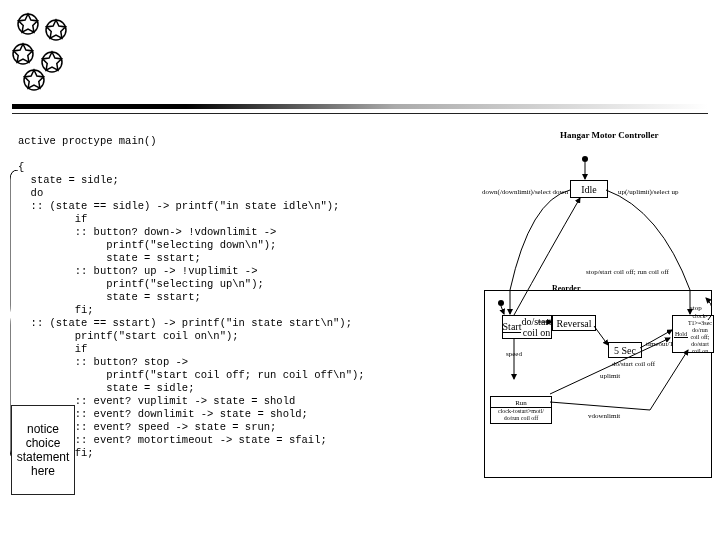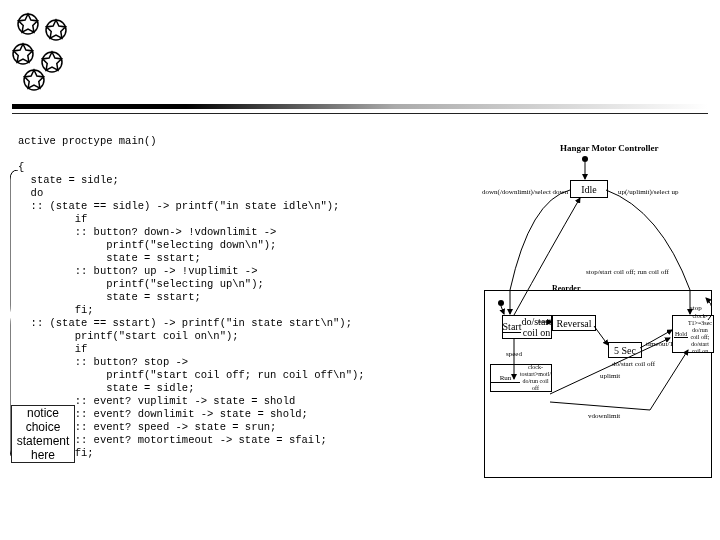--- a/index.html
+++ b/index.html
@@ -4,22 +4,22 @@
 <style>
   html,body{margin:0;padding:0;width:720px;height:540px;background:#fff;font-family:Arial,Helvetica,sans-serif;overflow:hidden}
   .slide{position:relative;width:720px;height:540px}
   .logo{position:absolute;left:8px;top:12px}
   .title{position:absolute;left:100px;top:28px;font-size:32px;font-weight:bold;color:#000}
   .divider{position:absolute;left:12px;right:12px;top:104px;height:10px}
   .divider .grad{height:5px;background:linear-gradient(to right,#000,#000 25%,#aaa 55%,#fff)}
   .divider .line{height:1px;background:#222;margin-top:4px}
   .code{position:absolute;left:18px;top:124px;font-family:"Courier New",monospace;font-size:10.5px;line-height:13px;white-space:pre;color:#000}
   .annot1{position:absolute;left:180px;top:140px;font-size:15px;color:#000}
-  .notice{position:absolute;left:11px;top:405px;width:62px;background:#fff;border:1px solid #222;font-size:12px;text-align:center;line-height:14px;padding:0 0}
-  .diagramTitle{position:absolute;left:560px;top:143px;font-family:Georgia,serif;font-weight:bold;font-size:9px}
+  .notice{position:absolute;left:11px;top:405px;width:62px;background:#fff;border:1px solid #222;font-size:12px;text-align:center;line-height:14px;padding:16px 0}
+  .diagramTitle{position:absolute;left:560px;top:130px;font-family:Georgia,serif;font-weight:bold;font-size:9px}
   .diagram{position:absolute;left:490px;top:150px;width:222px;height:330px}
   .box{position:absolute;border:1px solid #000;background:#fff;font-family:Georgia,serif;font-size:10px;text-align:center;display:flex;align-items:center;justify-content:center}
   .lbl{position:absolute;font-family:Georgia,serif;font-size:7px;white-space:nowrap}
   .dot{position:absolute;width:6px;height:6px;background:#000;border-radius:50%}
   svg.arrows{position:absolute;left:0;top:0;width:222px;height:330px}
   .reorderFrame{position:absolute;border:1px solid #000}
   .reorderTitle{position:absolute;font-family:Georgia,serif;font-weight:bold;font-size:8px}
   .bracket{position:absolute;left:10px;top:170px;width:8px;height:290px}
   .bracket svg{width:8px;height:290px}
 </style>
@@ -121,21 +121,21 @@
     <div class="lbl" style="left:156px;top:190px">timeout/T1=clock</div>
     <div class="box" style="left:182px;top:165px;width:38px;height:34px;font-size:6px;padding:1px">
       <div style="border-bottom:1px solid #000;width:100%">Hold</div>
       <div style="white-space:pre-line;line-height:7px">clock-T1&gt;=3sec
 do/run coil off;
 do/start coil on</div>
     </div>
     <div class="lbl" style="left:200px;top:154px">stop</div>
     <div class="lbl" style="left:122px;top:210px">do/start coil off</div>
 
-    <div class="box" style="left:0px;top:214px;width:60px;height:26px;flex-direction:row;font-size:6px">
+    <div class="box" style="left:0px;top:246px;width:60px;height:26px;flex-direction:column;font-size:6px">
       <div style="border-bottom:1px solid #000;width:100%;font-size:7px">Run</div>
       <div style="white-space:pre-line;line-height:7px">clock-tostart&gt;motl/
 do/run coil off</div>
     </div>
     <div class="lbl" style="left:110px;top:222px">uplimit</div>
     <div class="lbl" style="left:98px;top:262px">vdownlimit</div>
 
     <svg class="arrows">
       <defs>
           <marker id="ah" markerWidth="6" markerHeight="6" refX="5" refY="3" orient="auto">

